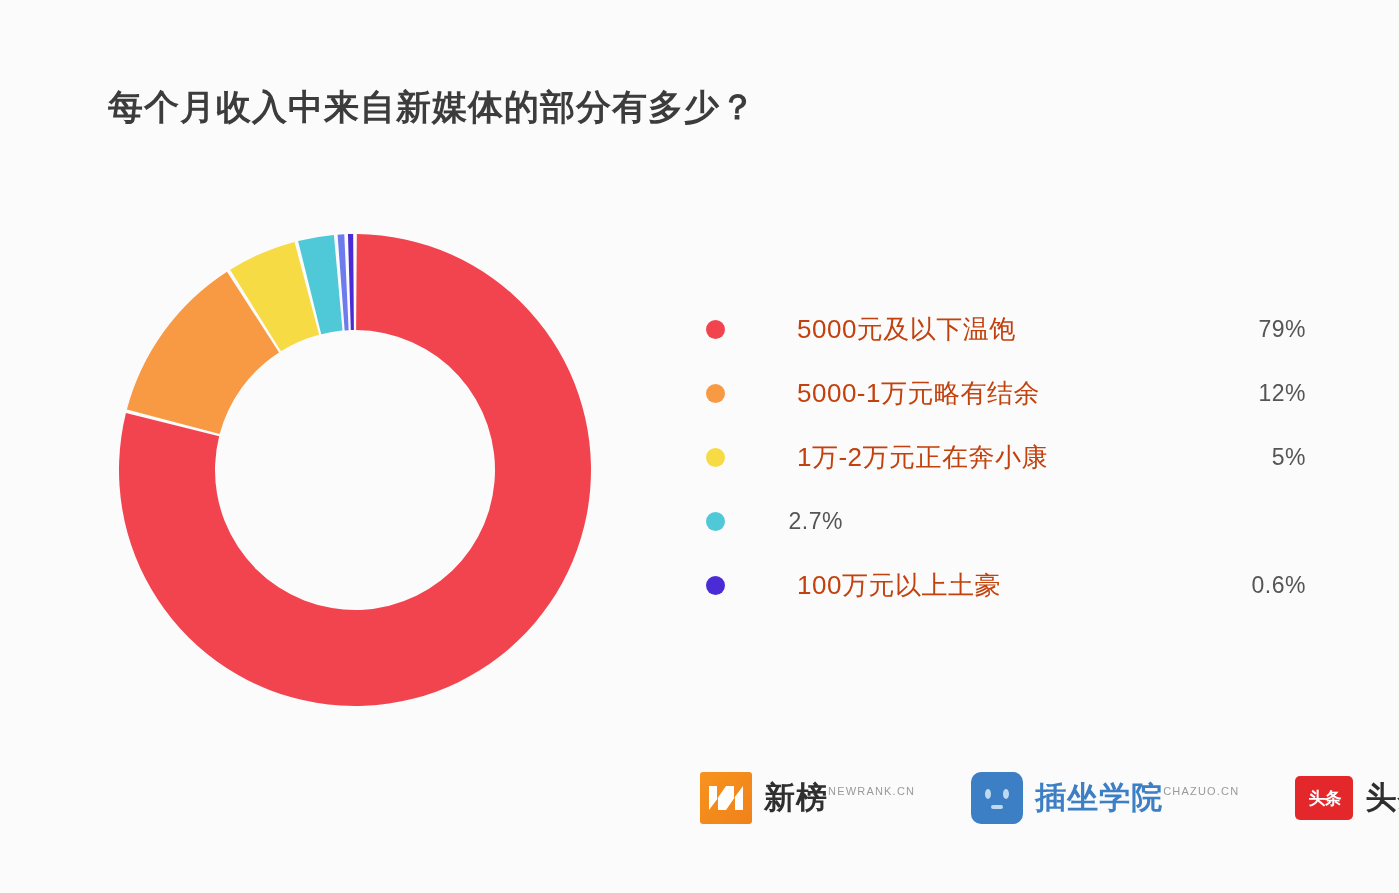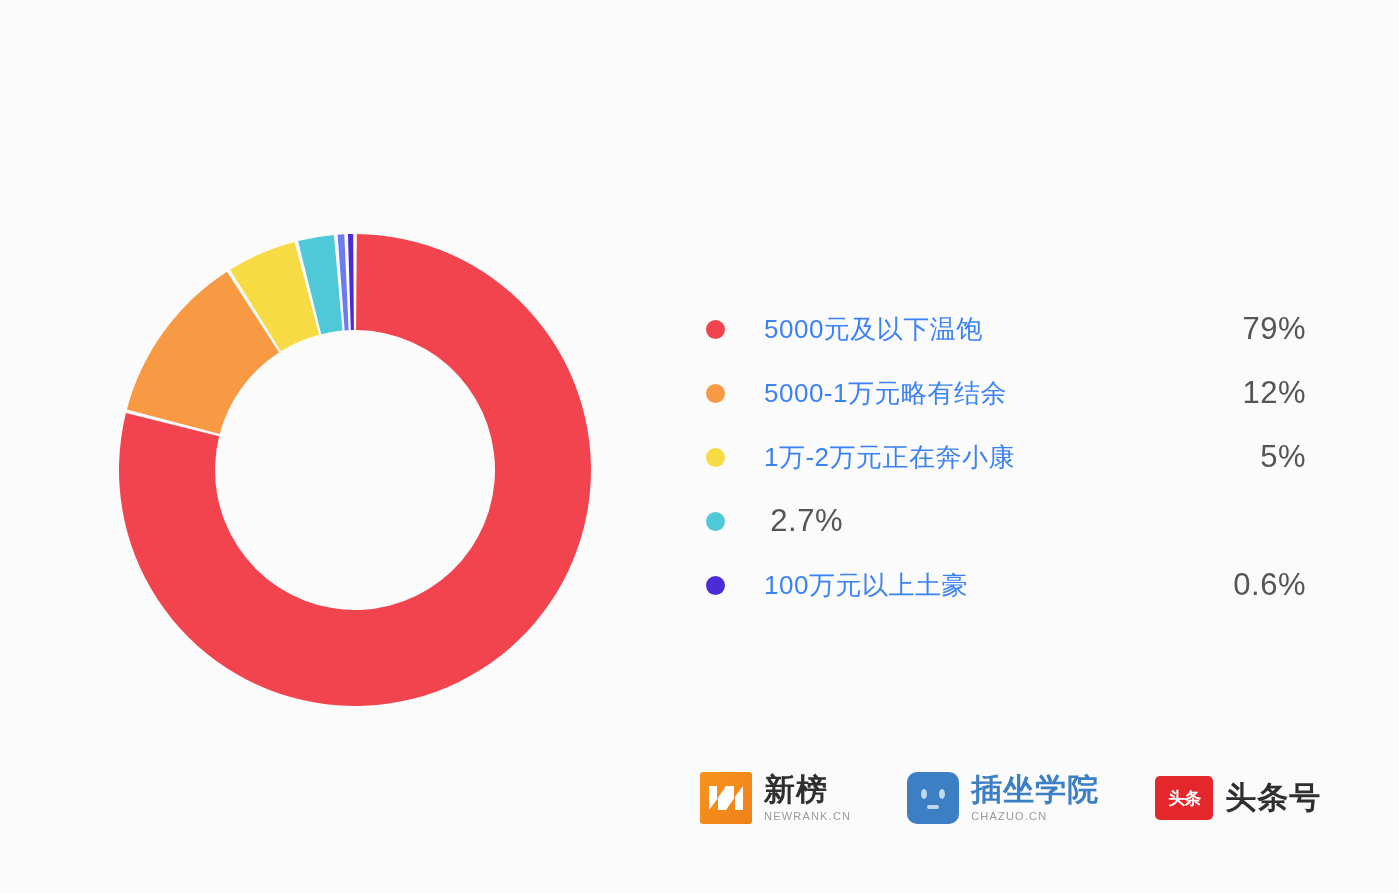--- a/index.html
+++ b/index.html
@@ -63,28 +63,28 @@
   }
   .legend-dot {
     width: 19px;
     height: 19px;
     border-radius: 50%;
     flex: 0 0 19px;
     margin-right: 0px;
   }
   .legend-label {
     font-size: 26px;
-    color: #3b82f6;
-    margin-left: 39px;
+    color: #c2410c;
+    margin-left: 72px;
     white-space: nowrap;
     letter-spacing: 0.5px;
     flex: 1 1 auto;
   }
   .legend-pct {
-    font-size: 31px;
+    font-size: 23px;
     color: #555555;
     text-align: right;
     width: 118px;
     flex: 0 0 118px;
     letter-spacing: 0.5px;
   }
 
   
   .logos {
     position: absolute;
@@ -119,21 +119,21 @@
     flex: 0 0 58px;
     height: 44px;
   }
   .mark-chazuo {
     background: #3C7FC4;
     border-radius: 10px;
   }
   .logo-text {
     margin-left: 12px;
     display: flex;
-    flex-direction: column;
+    flex-direction: row;
     justify-content: center;
   }
   .logo-cn {
     font-size: 31px;
     font-weight: bold;
     color: #2f2f2f;
     line-height: 1.05;
     letter-spacing: 1px;
     white-space: nowrap;
   }
@@ -151,20 +151,21 @@
     font-weight: bold;
     line-height: 1;
     letter-spacing: -1px;
   }
 </style>
 </head>
 <body>
 
 <div class="page">
 
+  <div class="chart-title">每个月收入中来自新媒体的部分有多少？</div>
 
   <div class="donut-wrap">
     <svg class="donut-svg" viewBox="0 0 474 474">
       <g id="donut-slices">
           <path d="M 238.85352060973588 1.0072787958296487 A 236 236 0 1 1 7.960472261424002 180.10628564340283 L 101.12909371440406 203.24949148337456 A 140 140 0 1 0 238.0995461244196 97.00431792972944 Z" fill="#F2444F"></path>
           <path d="M 8.88237592400992 176.51570794061266 A 236 236 0 0 1 108.98379734750398 38.7379212798497 L 161.0581848671634 119.38690245414813 A 140 140 0 0 0 101.67598571763301 201.11948776138038 Z" fill="#F89A43"></path>
           <path d="M 112.113755770091 36.75158926436515 A 236 236 0 0 1 176.51570794061297 8.882375924009835 L 201.11948776138058 101.67598571763295 A 140 140 0 0 0 162.9149398636133 118.2085699025895 Z" fill="#F7DB45"></path>
           <path d="M 180.10628564340286 7.960472261423973 A 236 236 0 0 1 215.89786871268566 1.9453253918719895 L 224.48178652447453 97.56078624941557 A 140 140 0 0 0 203.24949148337458 101.12909371440406 Z" fill="#4FC8D8"></path>
           <path d="M 219.59255038995084 1.6428656316668935 A 236 236 0 0 1 226.25318759640868 1.2448176112304168 L 230.62477230295428 97.14523078632311 A 140 140 0 0 0 226.67354684149626 97.38136096793798 Z" fill="#6C7BEE"></path>
           <path d="M 229.95759486167128 1.1050985505035271 A 236 236 0 0 1 235.1464793902644 1.0072787958296203 L 235.90045387558058 97.00431792972944 A 140 140 0 0 0 232.82230203658466 97.06234659775635 Z" fill="#4B2BD6"></path>

